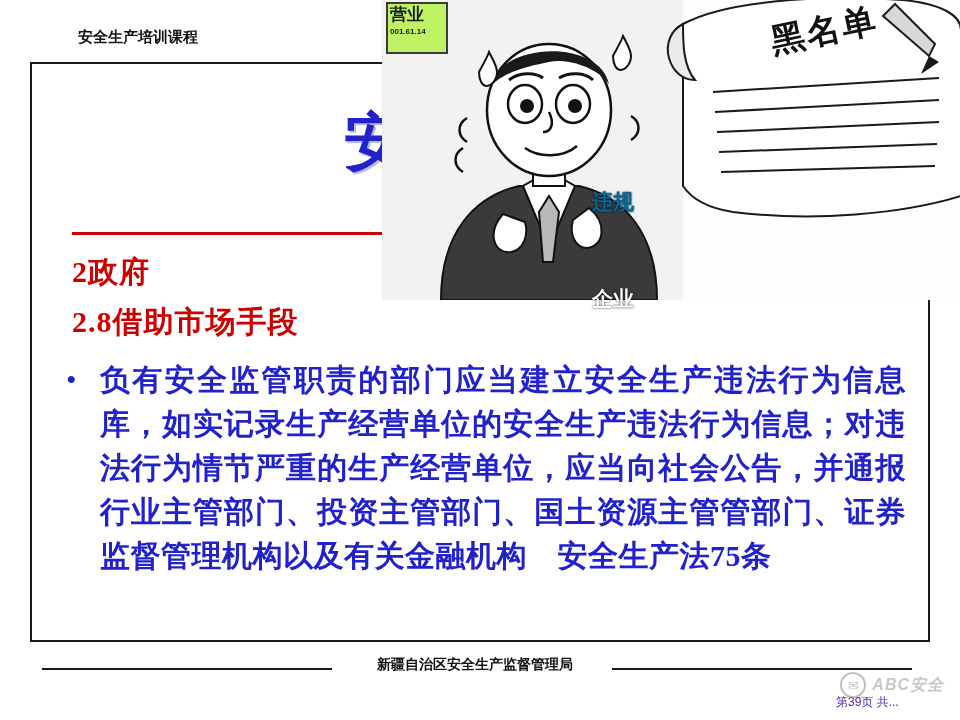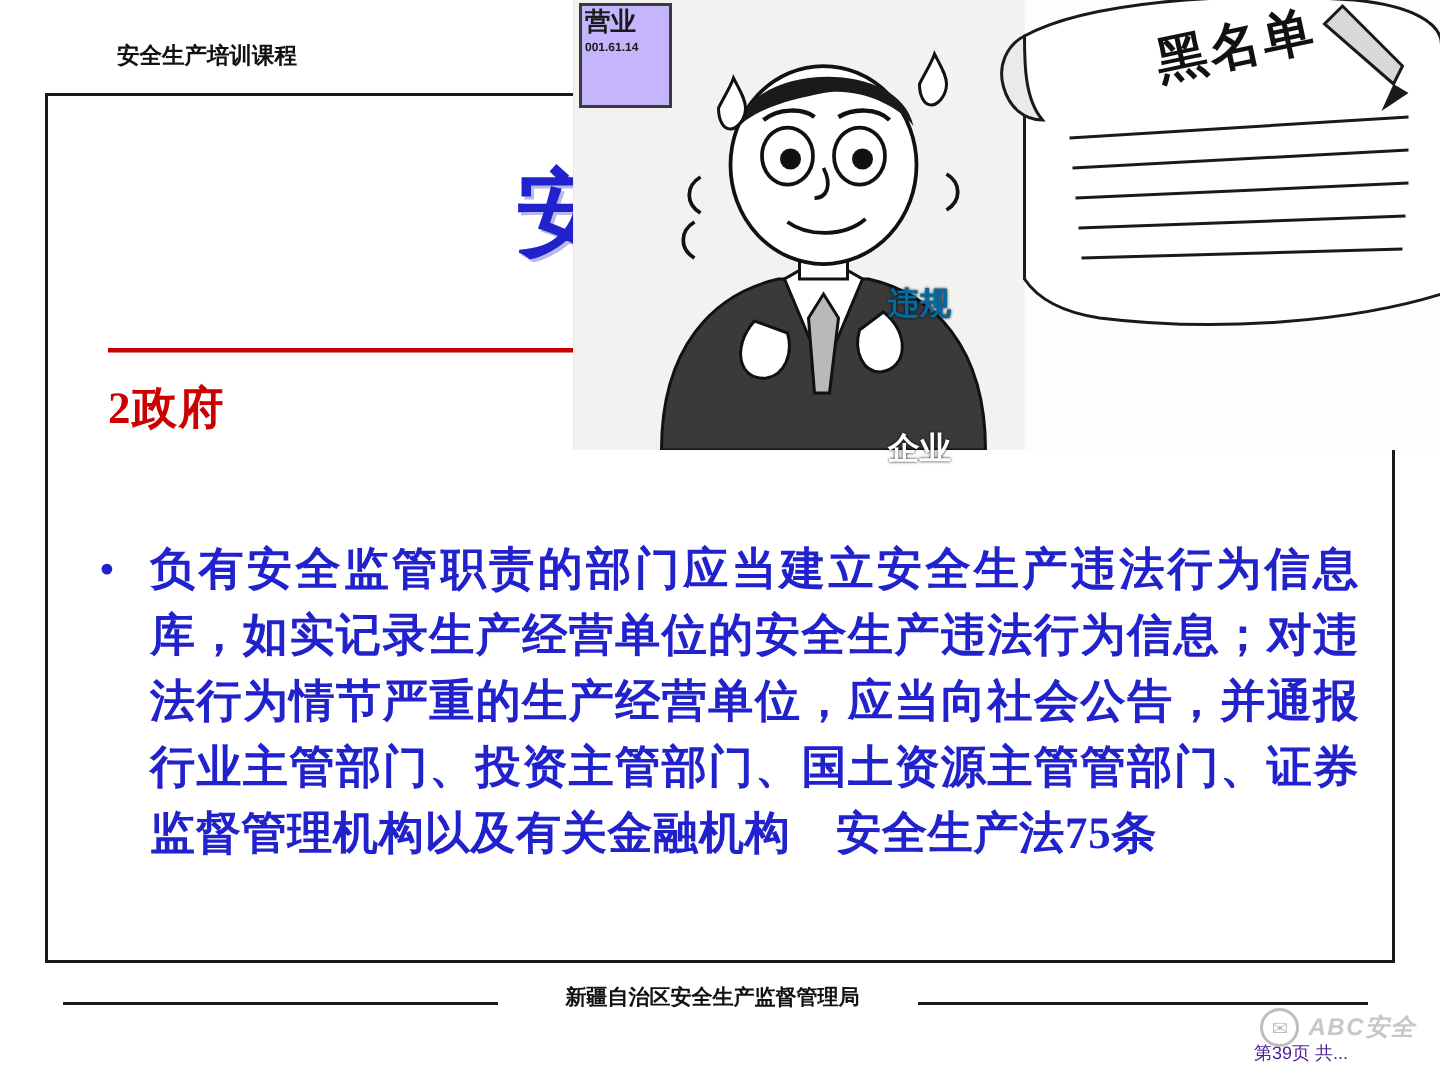--- a/index.html
+++ b/index.html
@@ -225,23 +225,23 @@
     color: #111111;
     transform: rotate(-12deg);
     letter-spacing: 2px;
     white-space: nowrap;
   }
   .cartoon-stamp {
     position: absolute;
     left: 386px;
     top: 2px;
     width: 62px;
-    height: 70px;
+    height: 52px;
     border: 2px solid #3a3a3a;
-    background: #c4b5fd;
+    background: #bef264;
     color: #1a1a1a;
     font-family: "Liberation Serif", serif;
     font-weight: bold;
     font-size: 17px;
     line-height: 17px;
     padding: 2px;
     box-sizing: border-box;
   }
   .cartoon-stamp small {
     display: block;
@@ -255,20 +255,21 @@
 <div class="slide">
 
   <div class="course-label">安全生产培训课程</div>
 
   <div class="frame"></div>
 
   <div class="slide-title">安全生产</div>
   <div class="title-rule"></div>
 
   <div class="heading-1">2政府</div>
+  <div class="heading-2">2.8借助市场手段</div>
 
   <div class="bullet-wrap">
     <div class="bullet-dot">•</div>
     <div class="bullet-text">负有安全监管职责的部门应当建立安全生产违法行为信息库，如实记录生产经营单位的安全生产违法行为信息；对违法行为情节严重的生产经营单位，应当向社会公告，并通报行业主管部门、投资主管部门、国土资源主管管部门、证券监督管理机构以及有关金融机构　安全生产法75条</div>
   </div>
 
   <div class="footer-line-left"></div>
   <div class="footer-text">新疆自治区安全生产监督管理局</div>
   <div class="footer-line-right"></div>
   <div class="page-number">第39页 共...</div>

